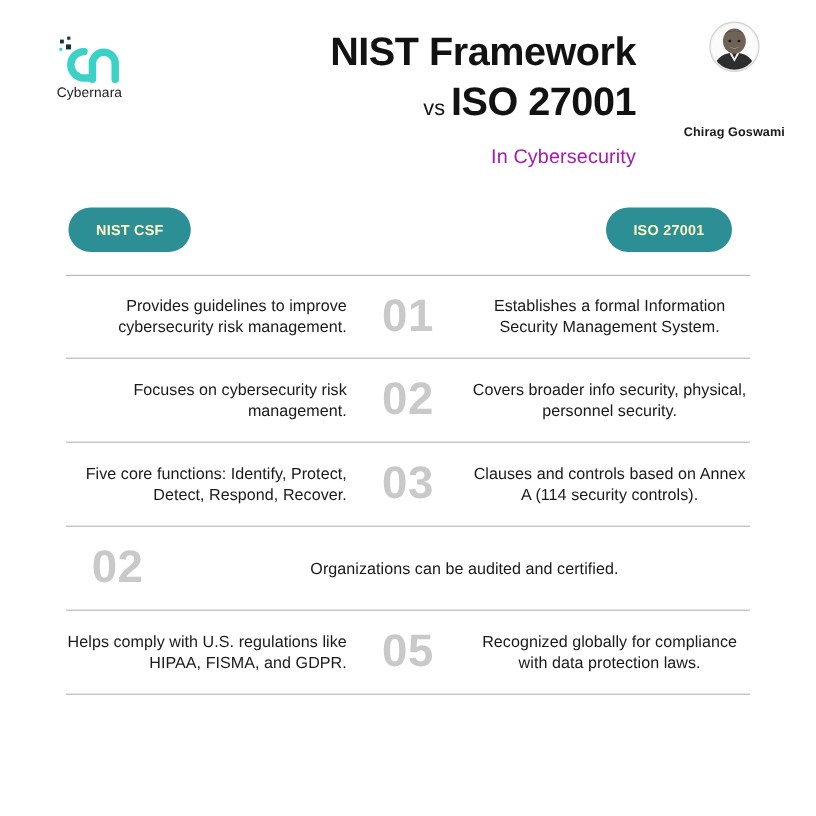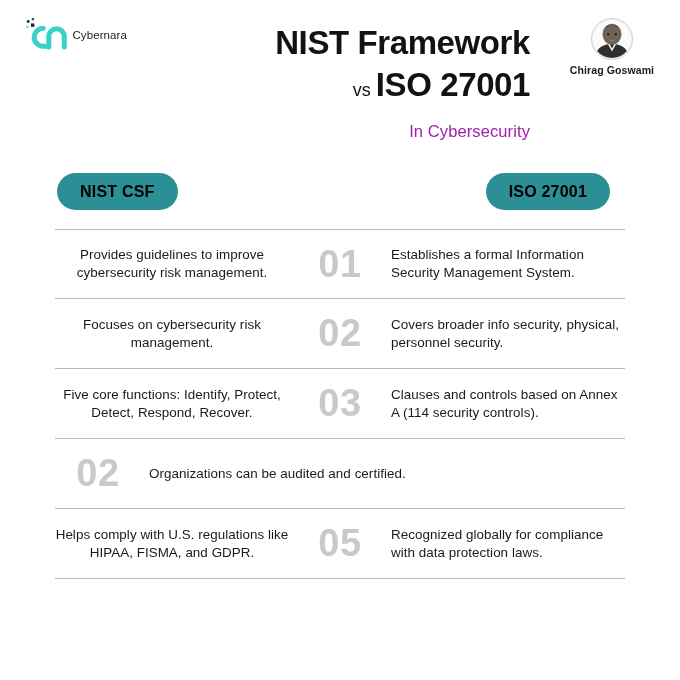--- a/index.html
+++ b/index.html
@@ -22,24 +22,24 @@
 
   
   .header {
     position: relative;
     height: 155px;
   }
 
   .brand {
     position: absolute;
     left: 22px;
-    top: 14px;
+    top: 30px;
     width: 105px;
     display: flex;
-    flex-direction: row;
+    flex-direction: column;
     align-items: center;
   }
 
   .brand-mark {
     width: 62px;
     height: 40px;
     display: block;
   }
 
   .brand-name {
@@ -91,20 +91,21 @@
   }
 
   .author {
     position: absolute;
     right: 18px;
     top: 18px;
     width: 100px;
     display: flex;
     flex-direction: column;
     align-items: center;
+    gap: 40px;
   }
 
   .avatar {
     width: 42px;
     height: 42px;
     border-radius: 50%;
     border: 1px solid #d2d2d2;
     overflow: hidden;
     display: block;
     background: #f2f2f2;
@@ -126,22 +127,22 @@
     margin-top: 12px;
   }
 
   .pill {
     position: absolute;
     height: 37px;
     border-radius: 19px;
     display: flex;
     align-items: center;
     justify-content: center;
-    color: #000000;
-    font-size: 16px;
+    color: #fef9c3;
+    font-size: 12px;
     font-weight: bold;
     letter-spacing: .2px;
     padding: 12px 23px;
   }
 
   .pill-left  { left: 57px;  top: 6px; }
   .pill-right { right: 70px; top: 6px; }
 
   
   .table {
@@ -159,22 +160,22 @@
   .row:first-child { border-top: 1.4px solid #b9b9b9; }
 
   .cell {
     flex: 1 1 0;
     font-size: 13.4px;
     line-height: 1.33;
     color: #1a1a1a;
     letter-spacing: .05px;
   }
 
-  .cell-left  { text-align: center;  padding-right: 8px; }
-  .cell-right { text-align: left; padding-left: 8px; }
+  .cell-left  { text-align: right;  padding-right: 8px; }
+  .cell-right { text-align: center; padding-left: 8px; }
 
   .num {
     width: 86px;
     flex: 0 0 86px;
     text-align: center;
     font-size: 38px;
     font-weight: bold;
     color: #c9c9c9;
     letter-spacing: .5px;
   }

